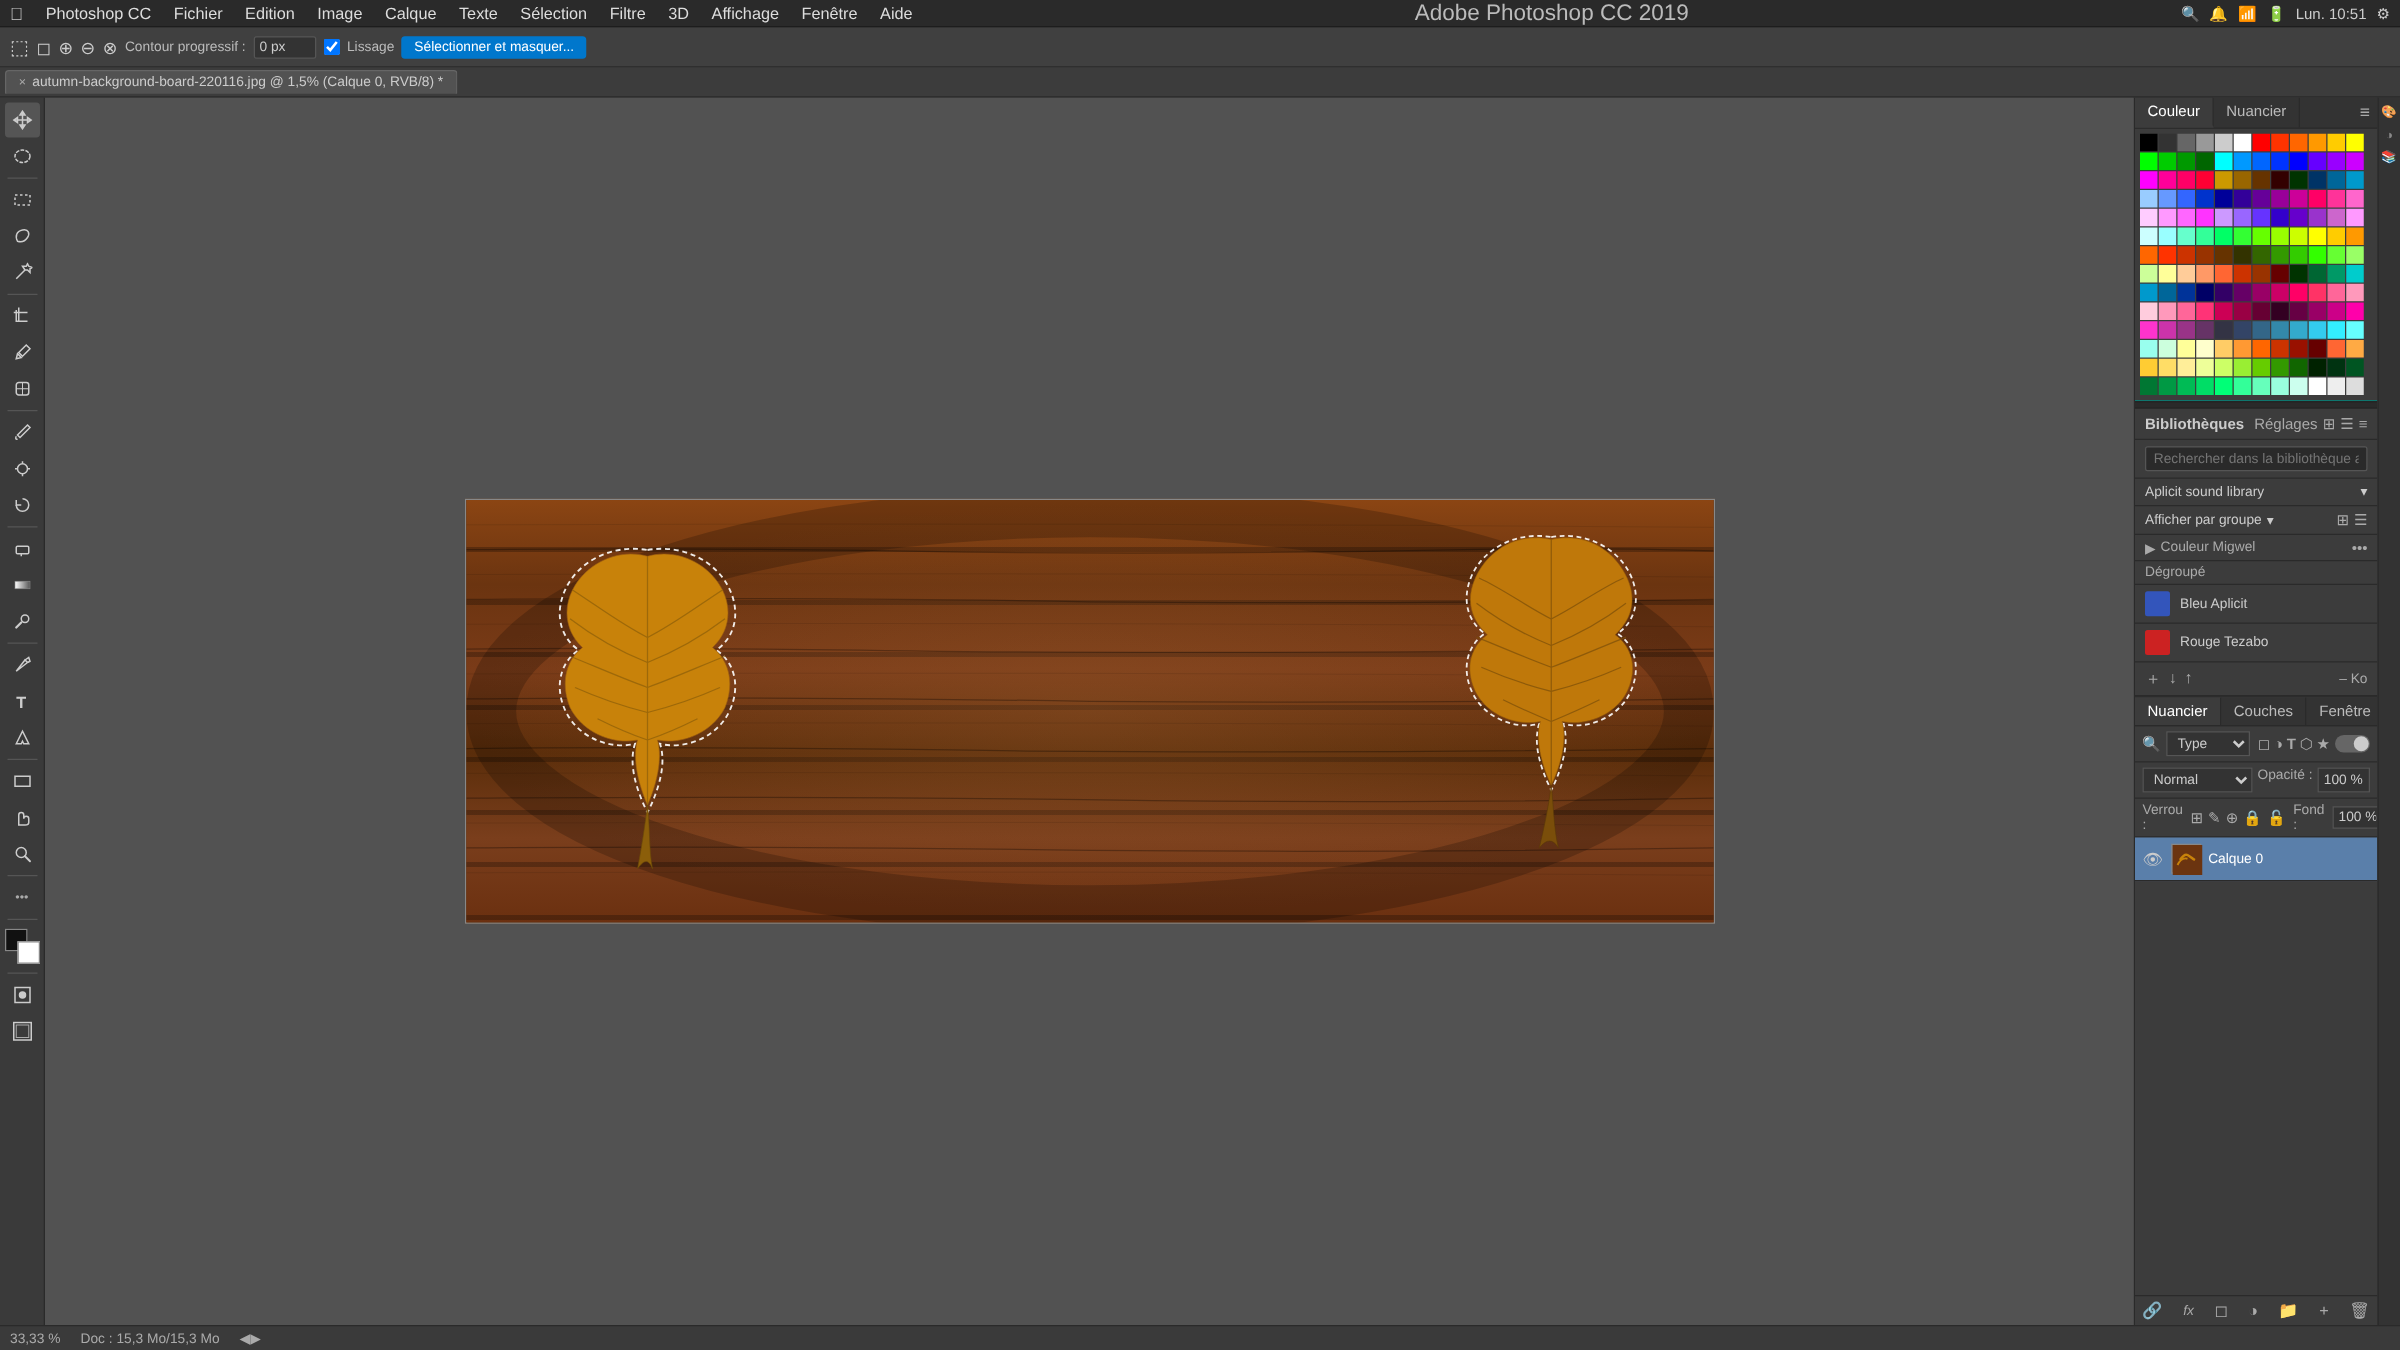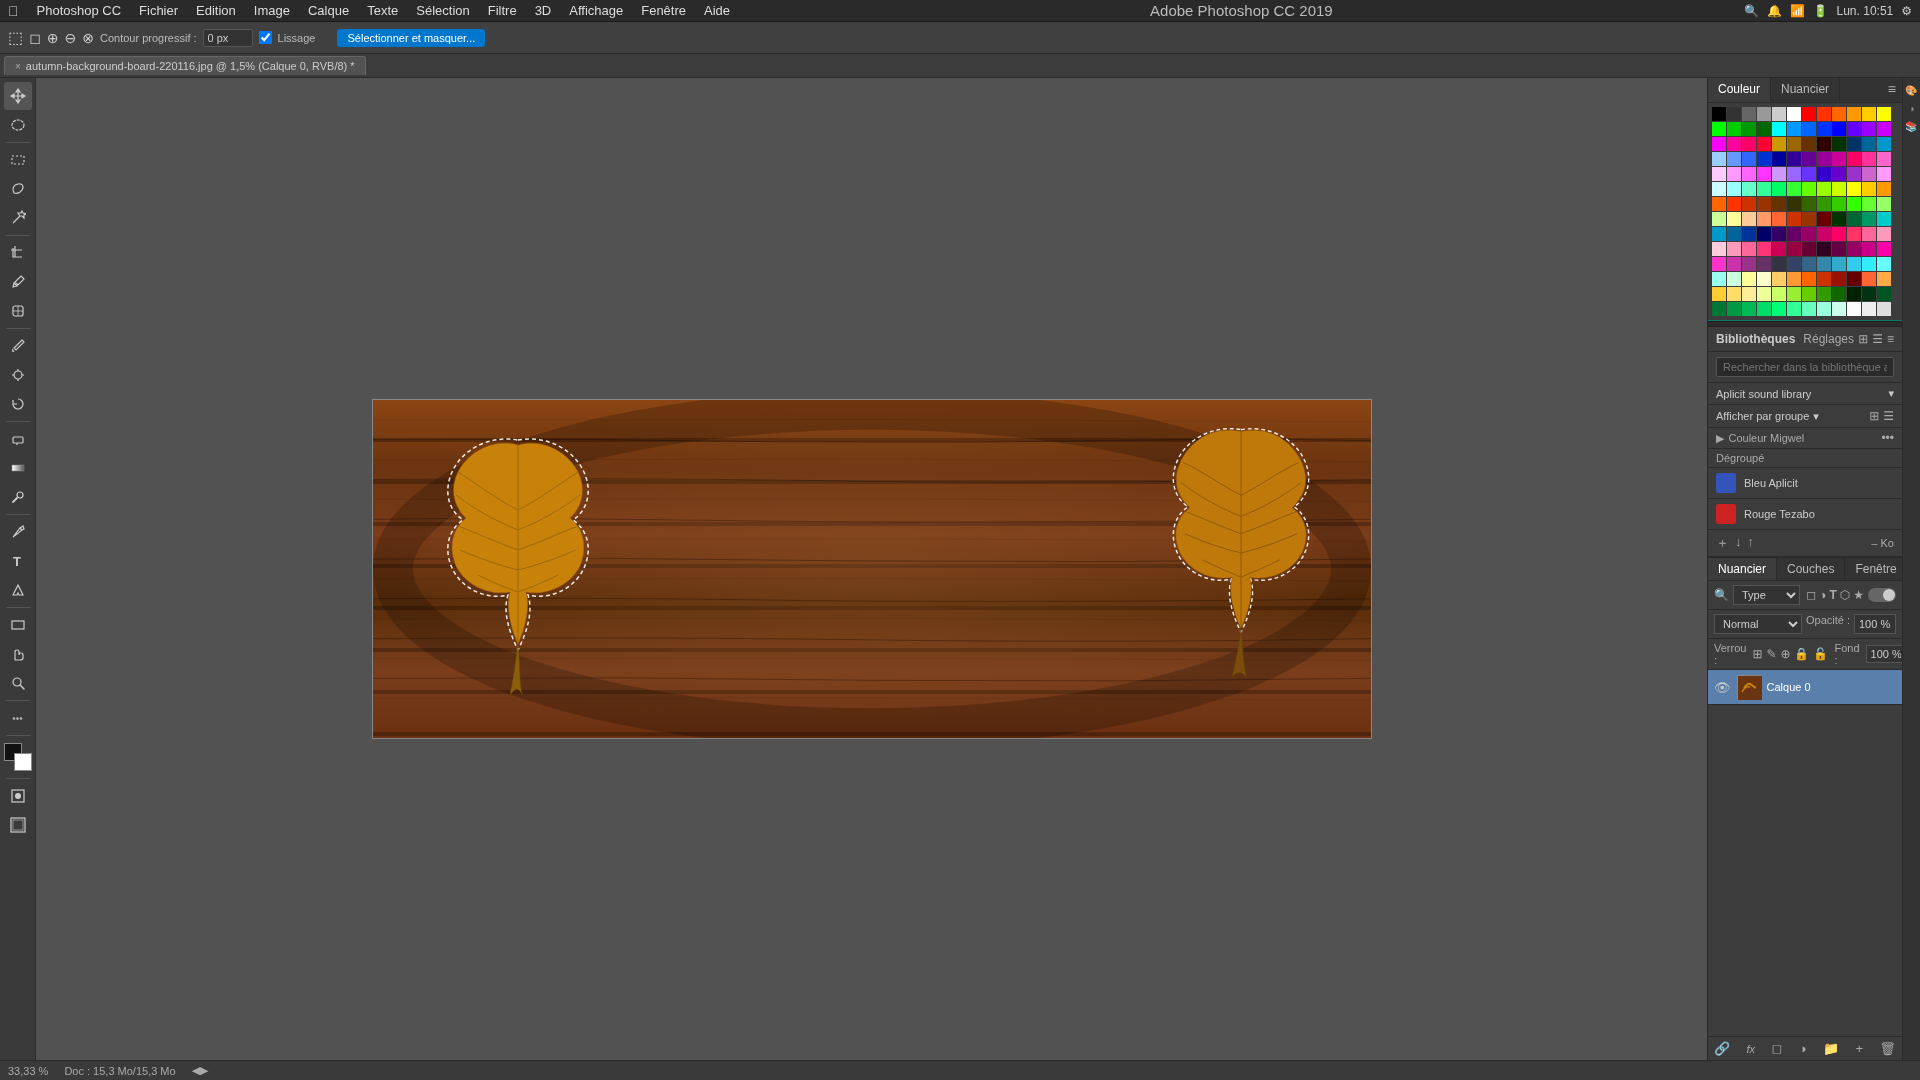--- a/index.html
+++ b/index.html
@@ -34,21 +34,21 @@
     .menu-item {
       padding: 2px 8px;
       color: #ddd;
       font-size: 13px;
       cursor: pointer;
       border-radius: 3px;
     }
     .menu-center {
       flex: 1;
       text-align: center;
-      font-size: 15px;
+      font-size: 18px;
       color: #bbb;
     }
     .menu-right {
       display: flex;
       align-items: center;
       gap: 8px;
       font-size: 12px;
       color: #ccc;
     }
     .menu-right span { cursor: pointer; }
@@ -76,21 +76,20 @@
     .option-label { font-size: 11px; color: #bbb; }
     .option-checkbox { cursor: pointer; }
     .option-select-mask {
       background: #0077cc;
       border: none;
       color: #fff;
       padding: 3px 10px;
       font-size: 11px;
       border-radius: 3px;
       cursor: pointer;
-      margin-left: 16px;
     }
 
     
     #tabs-bar {
       height: 24px;
       background: #3c3c3c;
       display: flex;
       align-items: center;
       padding: 0 4px;
       flex-shrink: 0;

